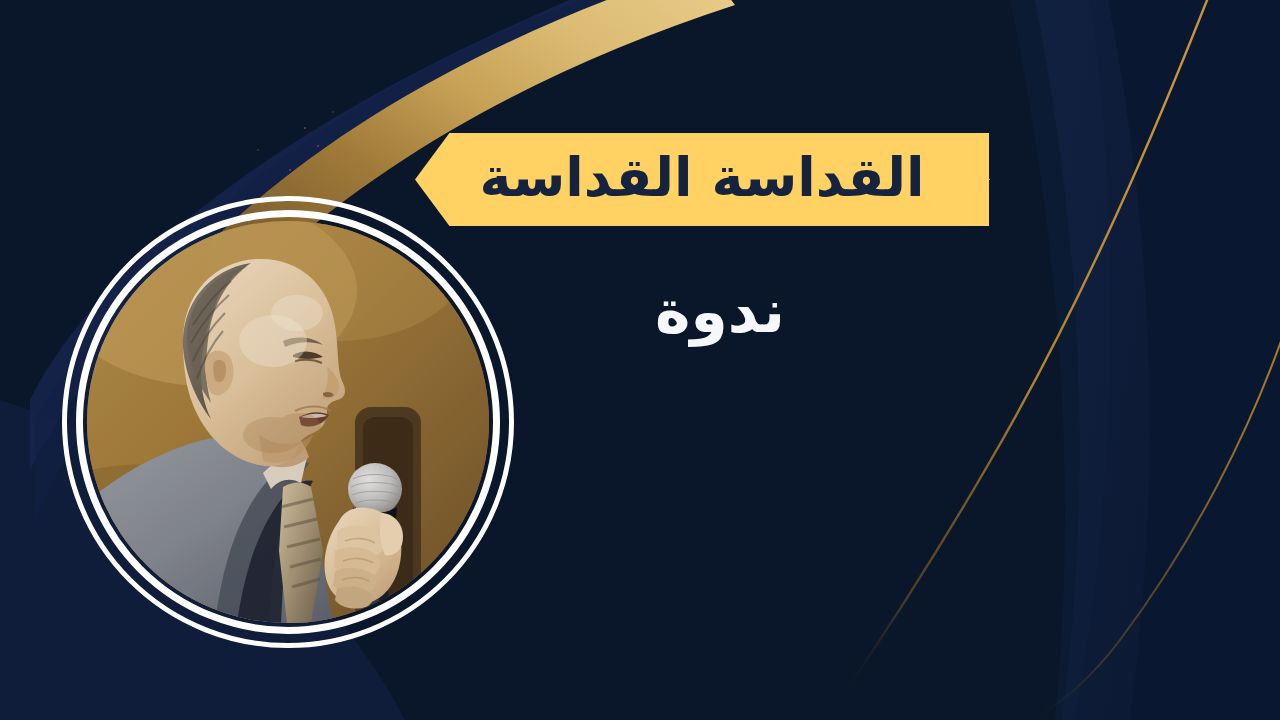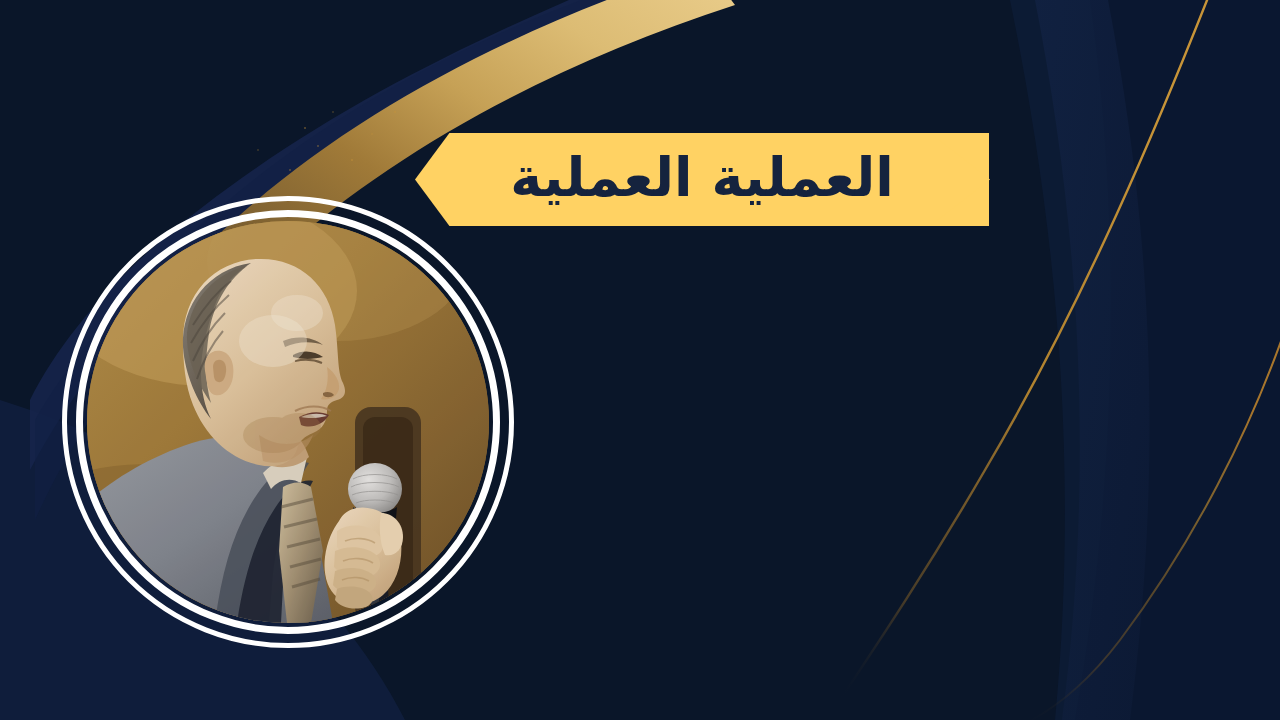--- a/index.html
+++ b/index.html
@@ -378,16 +378,17 @@
         <path d="M10,330 L30,318 L58,402 L30,402 Z" fill="#9AA0AA" opacity="0.85"></path>
         <path d="M22,326 L34,320 L60,402 L46,402 Z" fill="#767C87" opacity="0.7"></path>
 
         <rect x="0" y="0" width="402" height="402" fill="#3A2A12" opacity="0.08"></rect>
       </svg>
     </div>
   </div>
 
   <div class="title-banner-shape"></div>
   <div class="banner-right-arrow"></div>
-  <div class="title-text">العملية العملية</div>
-
+  <div class="title-text">القداسة القداسة</div>
+
+  <div class="subtitle">ندوة</div>
 
 </div>
 
 </body></html>

